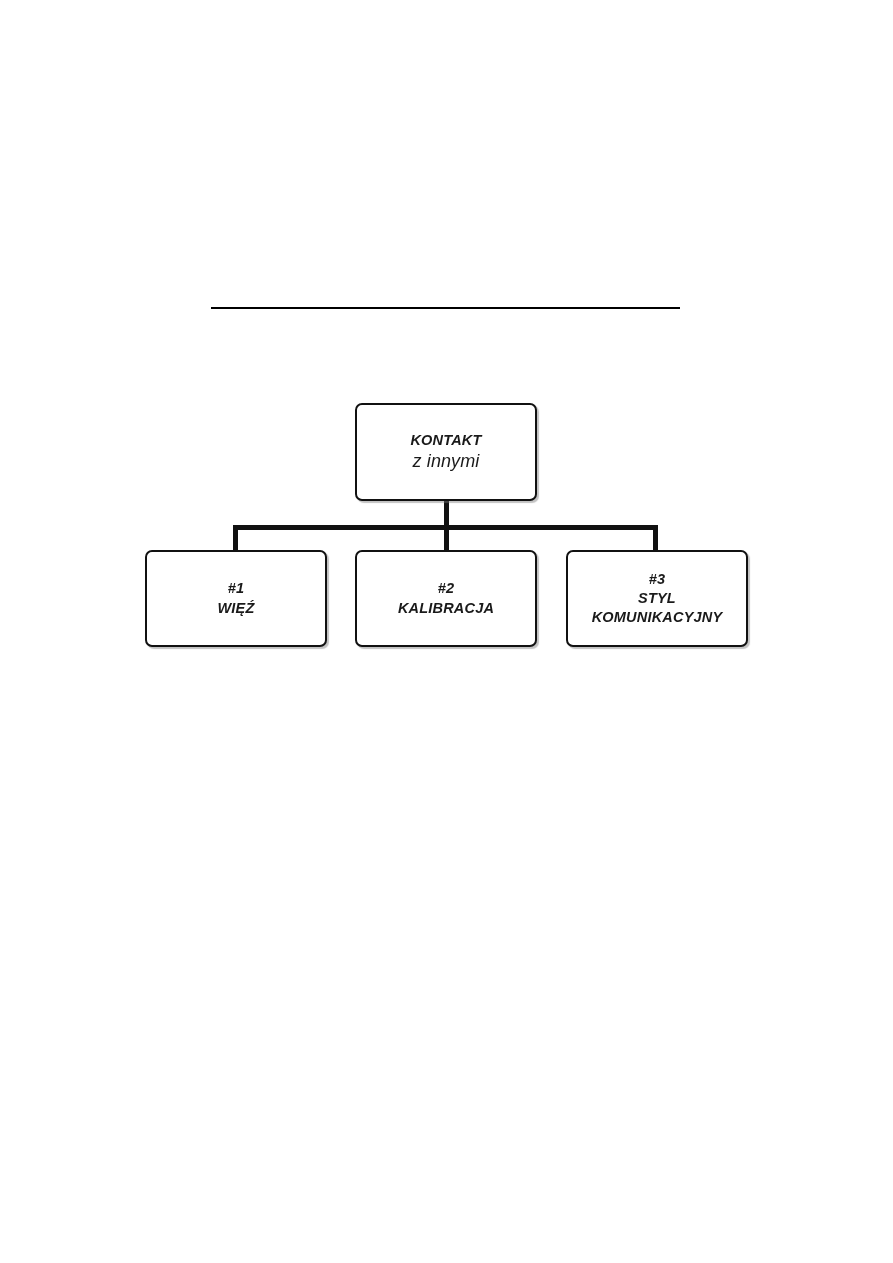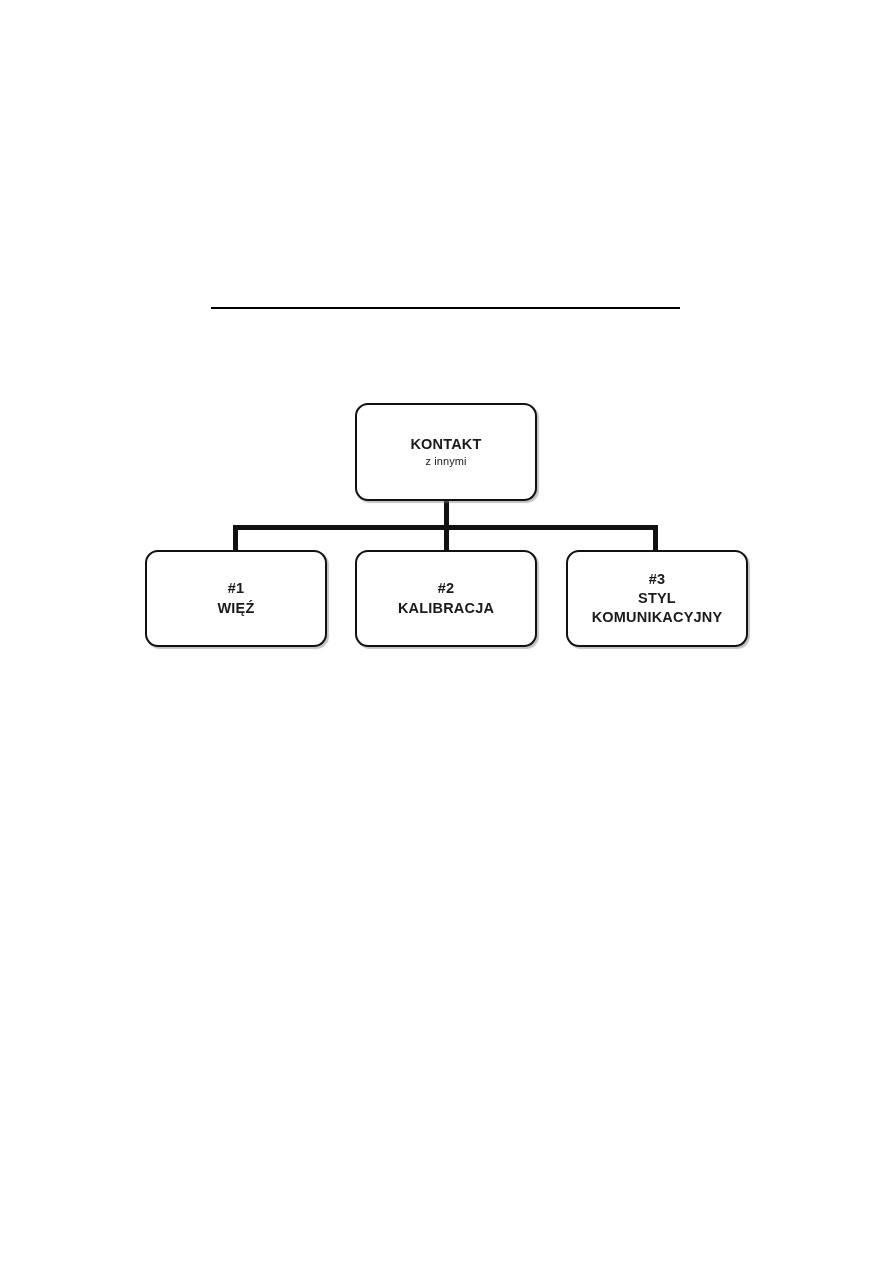--- a/index.html
+++ b/index.html
@@ -36,28 +36,29 @@
     top: 0;
     width: 893px;
     height: 1263px;
   }
 
   .node {
     position: absolute;
     box-sizing: border-box;
     background: #ffffff;
     border: 2px solid #111111;
-    border-radius: 13px;
+    border-radius: 7px;
     box-shadow: 2px 2px 1px rgba(120,120,120,0.45);
     display: flex;
     flex-direction: column;
     align-items: center;
     justify-content: center;
     text-align: center;
     line-height: 1.32;
+    font-style: italic;
   }
 
   .node-root {
     left: 355px;
     top: 403px;
     width: 182px;
     height: 98px;
     z-index: 3;
   }
   .node-c1 {
@@ -82,21 +83,21 @@
     z-index: 3;
   }
 
   .line-bold {
     font-size: 14.5px;
     font-weight: bold;
     letter-spacing: 0.2px;
     white-space: nowrap;
   }
   .line-normal {
-    font-size: 11px;
+    font-size: 18px;
     font-weight: normal;
     letter-spacing: 0.1px;
     white-space: nowrap;
   }
 
   
   .conn {
     position: absolute;
     background: #111111;
     z-index: 1;

